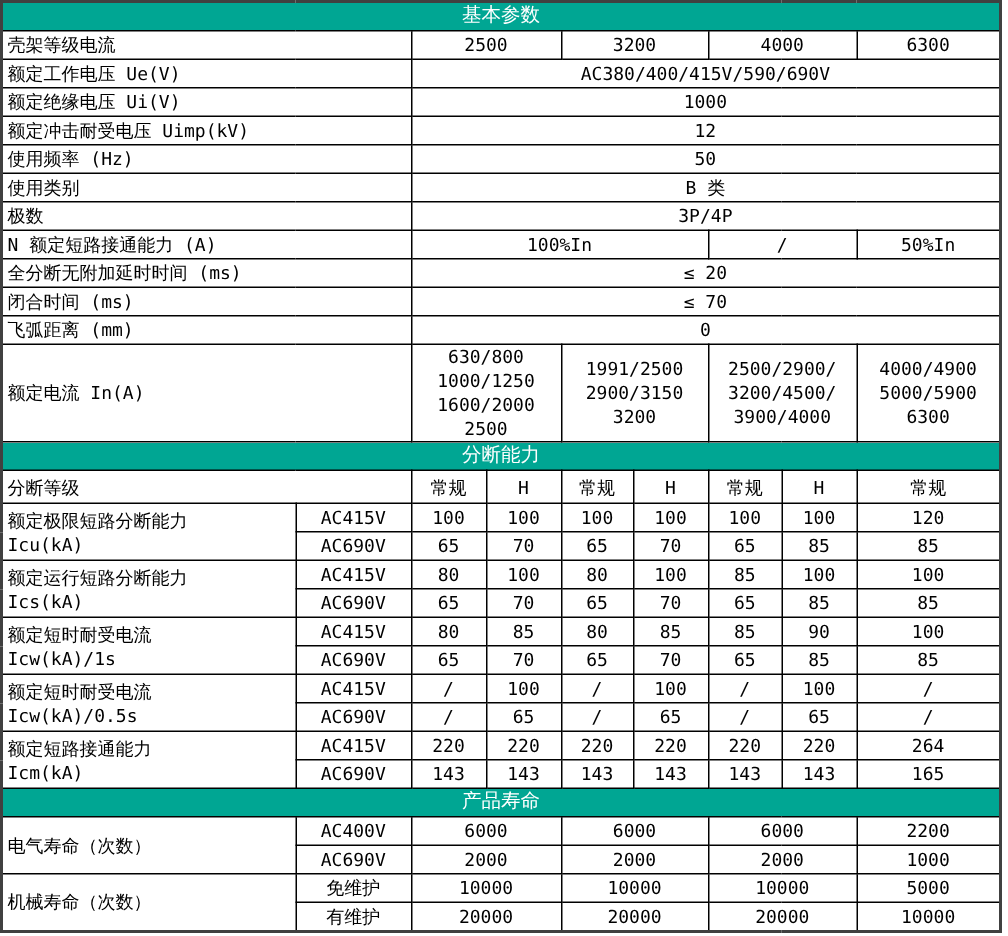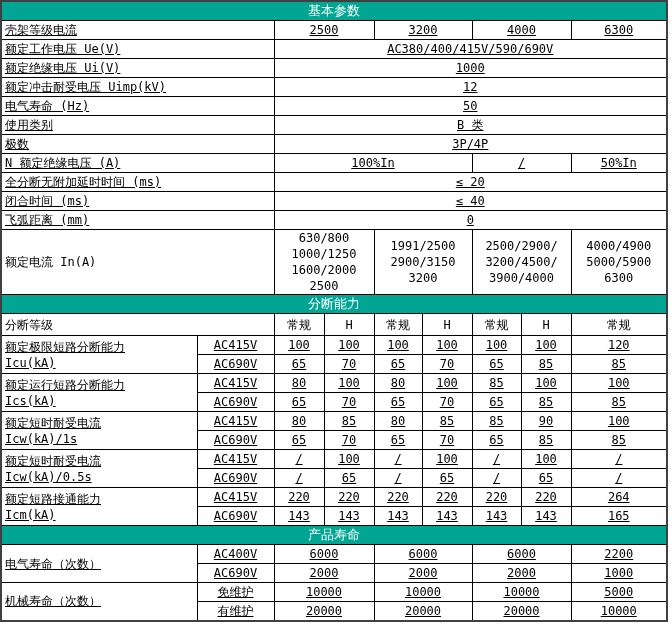--- a/index.html
+++ b/index.html
@@ -9,21 +9,21 @@
   table.spec{border-collapse:collapse;table-layout:fixed;
              width:666px;height:484px;margin:0;
              border:2px solid #404040;}
   td{border:1px solid #000;padding:0 3px;overflow:hidden;
      font-size:12px;line-height:16px;vertical-align:middle;}
   tr.sec td{background:var(--hdr,#00A693);color:#fff;text-align:center;
             font-size:13px;height:18px;padding:0;}
   td.lbl{text-align:left;}
   td.val{text-align:center;padding:0 1px;}
   td.pre{white-space:pre-line;}
-  tr.rh{height:19px;text-decoration:underline;}
+  tr.rh{height:19px;}
   tr.rh-in{height:64px;}
   tr.rh-grade{height:22px;border-radius:10px;}
 </style>
 </head>
 <body>
 
 <table class="spec">
   <colgroup>
     <col style="width:196px">
       <col style="width:77px">
@@ -55,46 +55,46 @@
   </tr>
   <tr class="rh">
     <td colspan="2" class="lbl">额定绝缘电压 Ui(V)</td>
     <td colspan="7" class="val">1000</td>
   </tr>
   <tr class="rh">
     <td colspan="2" class="lbl">额定冲击耐受电压 Uimp(kV)</td>
     <td colspan="7" class="val">12</td>
   </tr>
   <tr class="rh">
-    <td colspan="2" class="lbl">电气寿命 (Hz)</td>
+    <td colspan="2" class="lbl">使用频率 (Hz)</td>
     <td colspan="7" class="val">50</td>
   </tr>
   <tr class="rh">
     <td colspan="2" class="lbl">使用类别</td>
     <td colspan="7" class="val">B 类</td>
   </tr>
   <tr class="rh">
     <td colspan="2" class="lbl">极数</td>
     <td colspan="7" class="val">3P/4P</td>
   </tr>
 
   <tr class="rh">
-    <td colspan="2" class="lbl">N 额定绝缘电压 (A)</td>
+    <td colspan="2" class="lbl">N 额定短路接通能力 (A)</td>
     <td colspan="4" class="val">100%In</td>
     <td colspan="2" class="val">/</td>
     <td class="val">50%In</td>
   </tr>
 
   <tr class="rh">
     <td colspan="2" class="lbl">全分断无附加延时时间 (ms)</td>
     <td colspan="7" class="val">≤ 20</td>
   </tr>
   <tr class="rh">
     <td colspan="2" class="lbl">闭合时间 (ms)</td>
-    <td colspan="7" class="val">≤ 40</td>
+    <td colspan="7" class="val">≤ 70</td>
   </tr>
   <tr class="rh">
     <td colspan="2" class="lbl">飞弧距离 (mm)</td>
     <td colspan="7" class="val">0</td>
   </tr>
 
   <tr class="rh-in">
     <td colspan="2" class="lbl">额定电流 In(A)</td>
     <td colspan="2" class="val pre">630/800
 1000/1250

